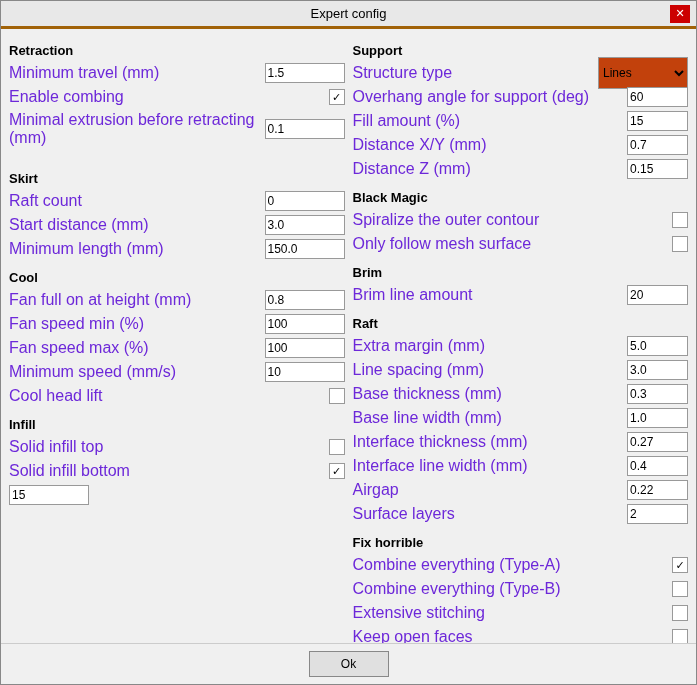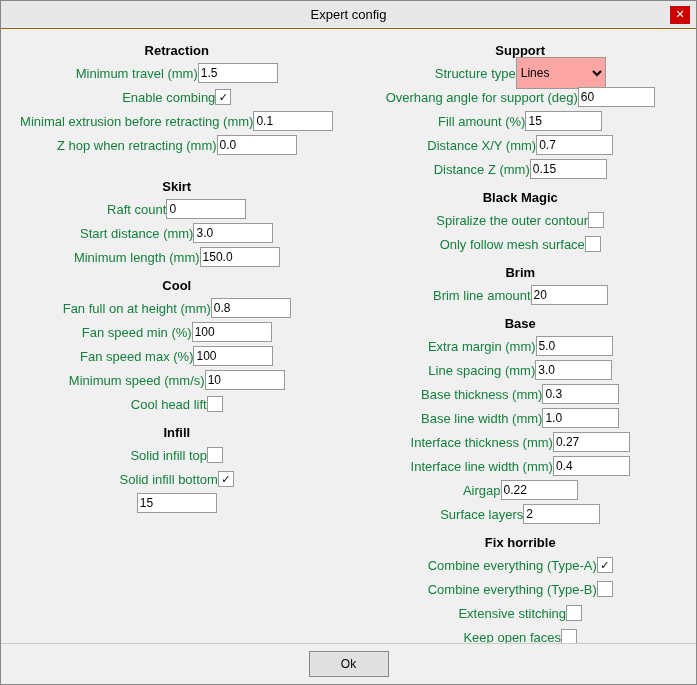--- a/index.html
+++ b/index.html
@@ -16,21 +16,21 @@
     .window {
       width: 697px;
       height: 685px;
       background: #f0f0f0;
       border: 1px solid #888;
       display: flex;
       flex-direction: column;
     }
     .title-bar {
       background: #e8e8e8;
-      border-bottom: 1px solid #a16207;
+      border-bottom: 3px solid #a16207;
       display: flex;
       align-items: center;
       justify-content: space-between;
       padding: 4px 6px;
       height: 28px;
     }
     .title-bar-title {
       flex: 1;
       text-align: center;
       font-size: 13px;
@@ -53,38 +53,37 @@
       flex: 1;
       padding: 8px;
       gap: 8px;
       overflow: hidden;
     }
     .col {
       flex: 1;
       display: flex;
       flex-direction: column;
       gap: 2px;
-      align-items: center;
     }
     .section-header {
       font-weight: bold;
       font-size: 13px;
       margin-top: 6px;
       margin-bottom: 2px;
     }
     .form-row {
       display: flex;
       align-items: center;
       min-height: 22px;
       padding: 1px 0;
     }
     .form-label {
       flex: 1;
-      font-size: 13px;
-      color: #15803d;
+      font-size: 16px;
+      color: #6d28d9;
     }
     .form-input {
       width: 80px;
       height: 20px;
       border: 1px solid #999;
       background: white;
       font-size: 12px;
       padding: 0 2px;
     }
     .form-checkbox {
@@ -94,39 +93,39 @@
       background: white;
       display: flex;
       align-items: center;
       justify-content: center;
       font-size: 11px;
     }
     .form-select {
       width: 90px;
       height: 32px;
       border: 1px solid #999;
-      background: #fca5a5;
+      background: #c2410c;
       font-size: 12px;
     }
     .footer {
       display: flex;
       justify-content: center;
       padding: 7px;
       border-top: 1px solid #ccc;
     }
     .ok-button {
       width: 80px;
       height: 26px;
       background: #e0e0e0;
       border: 1px solid #888;
       cursor: pointer;
       font-size: 12px;
     }
     .right-col .form-input {
-      width: 77px;
+      width: 61px;
     }
   </style>
 </head>
 <body>
 
 <div class="window">
   <div class="title-bar">
     <span style="width:20px;"></span>
     <span class="title-bar-title">Expert config</span>
     <button class="title-bar-close">✕</button>
@@ -142,24 +141,20 @@
         <input class="form-input" type="text" value="1.5" style="">
       </div>
       <div class="form-row">
         <span class="form-label">Enable combing</span>
         <div class="form-checkbox">✓</div>
       </div>
       <div class="form-row">
         <span class="form-label">Minimal extrusion before retracting (mm)</span>
         <input class="form-input" type="text" value="0.1" style="">
       </div>
-      <div class="form-row">
-        <span class="form-label">Z hop when retracting (mm)</span>
-        <input class="form-input" type="text" value="0.0" style="">
-      </div>
 
       <div class="section-header" style="margin-top:21px;">Skirt</div>
       <div class="form-row">
         <span class="form-label">Raft count</span>
         <input class="form-input" type="text" value="0" style="">
       </div>
       <div class="form-row">
         <span class="form-label">Start distance (mm)</span>
         <input class="form-input" type="text" value="3.0" style="">
       </div>
@@ -241,21 +236,21 @@
         <span class="form-label">Only follow mesh surface</span>
         <div class="form-checkbox"></div>
       </div>
 
       <div class="section-header" style="margin-top:8px;">Brim</div>
       <div class="form-row">
         <span class="form-label">Brim line amount</span>
         <input class="form-input" type="text" value="20" style="">
       </div>
 
-      <div class="section-header" style="margin-top:8px;">Base</div>
+      <div class="section-header" style="margin-top:8px;">Raft</div>
       <div class="form-row">
         <span class="form-label">Extra margin (mm)</span>
         <input class="form-input" type="text" value="5.0" style="">
       </div>
       <div class="form-row">
         <span class="form-label">Line spacing (mm)</span>
         <input class="form-input" type="text" value="3.0" style="">
       </div>
       <div class="form-row">
         <span class="form-label">Base thickness (mm)</span>

